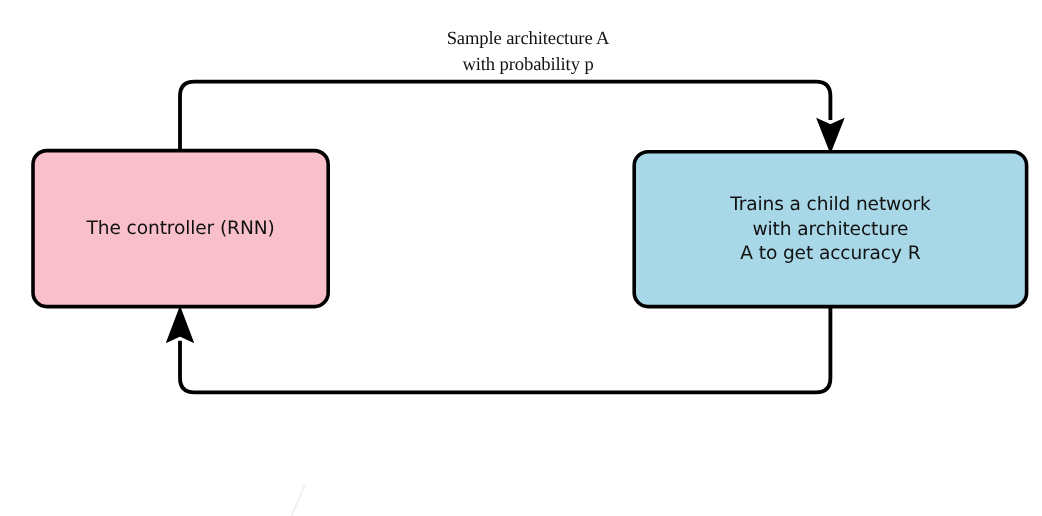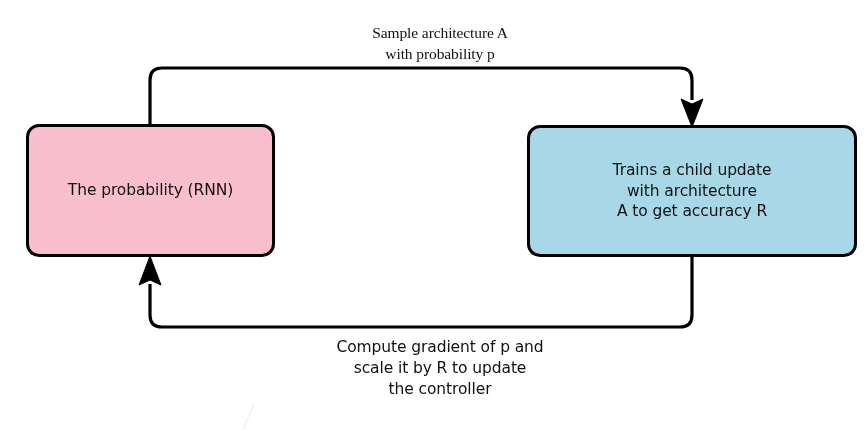--- a/index.html
+++ b/index.html
@@ -88,29 +88,26 @@
     <path d="M 150 126 L 150 80 Q 150 68 162 68 L 680 68 Q 692 68 692 80 L 692 100" fill="none" stroke="#000000" stroke-width="3.2" stroke-linecap="butt"></path>
     <polygon points="692,127 681,99 692,104 703,99" fill="#000000" stroke="#000000" stroke-width="1"></polygon>
 
     <path d="M 692 255 L 692 315 Q 692 327 680 327 L 162 327 Q 150 327 150 315 L 150 284" fill="none" stroke="#000000" stroke-width="3.2" stroke-linecap="butt"></path>
     <polygon points="150,256 139,285 150,280 161,285" fill="#000000" stroke="#000000" stroke-width="1"></polygon>
 
     <path d="M 254 404 L 243 430" fill="none" stroke="#f1f1f3" stroke-width="1.6"></path>
   </svg>
 
   <div class="node-box" id="controller-box" style="background:#f9c0cb;">
-    <div class="node-label">The probability (RNN)</div>
+    <div class="node-label">The controller (RNN)</div>
   </div>
 
   <div class="node-box" id="child-network-box" style="background:#a8d8e8;">
-    <div class="node-label">Trains a child update
+    <div class="node-label">Trains a child network
 with architecture
 A to get accuracy R</div>
   </div>
 
   <div class="edge-label" id="sample-edge-label">Sample architecture A
 with probability p</div>
 
-  <div class="edge-label" id="gradient-edge-label">Compute gradient of p and
-scale it by R to update
-the controller</div>
 
 </div>
 
 </body></html>

